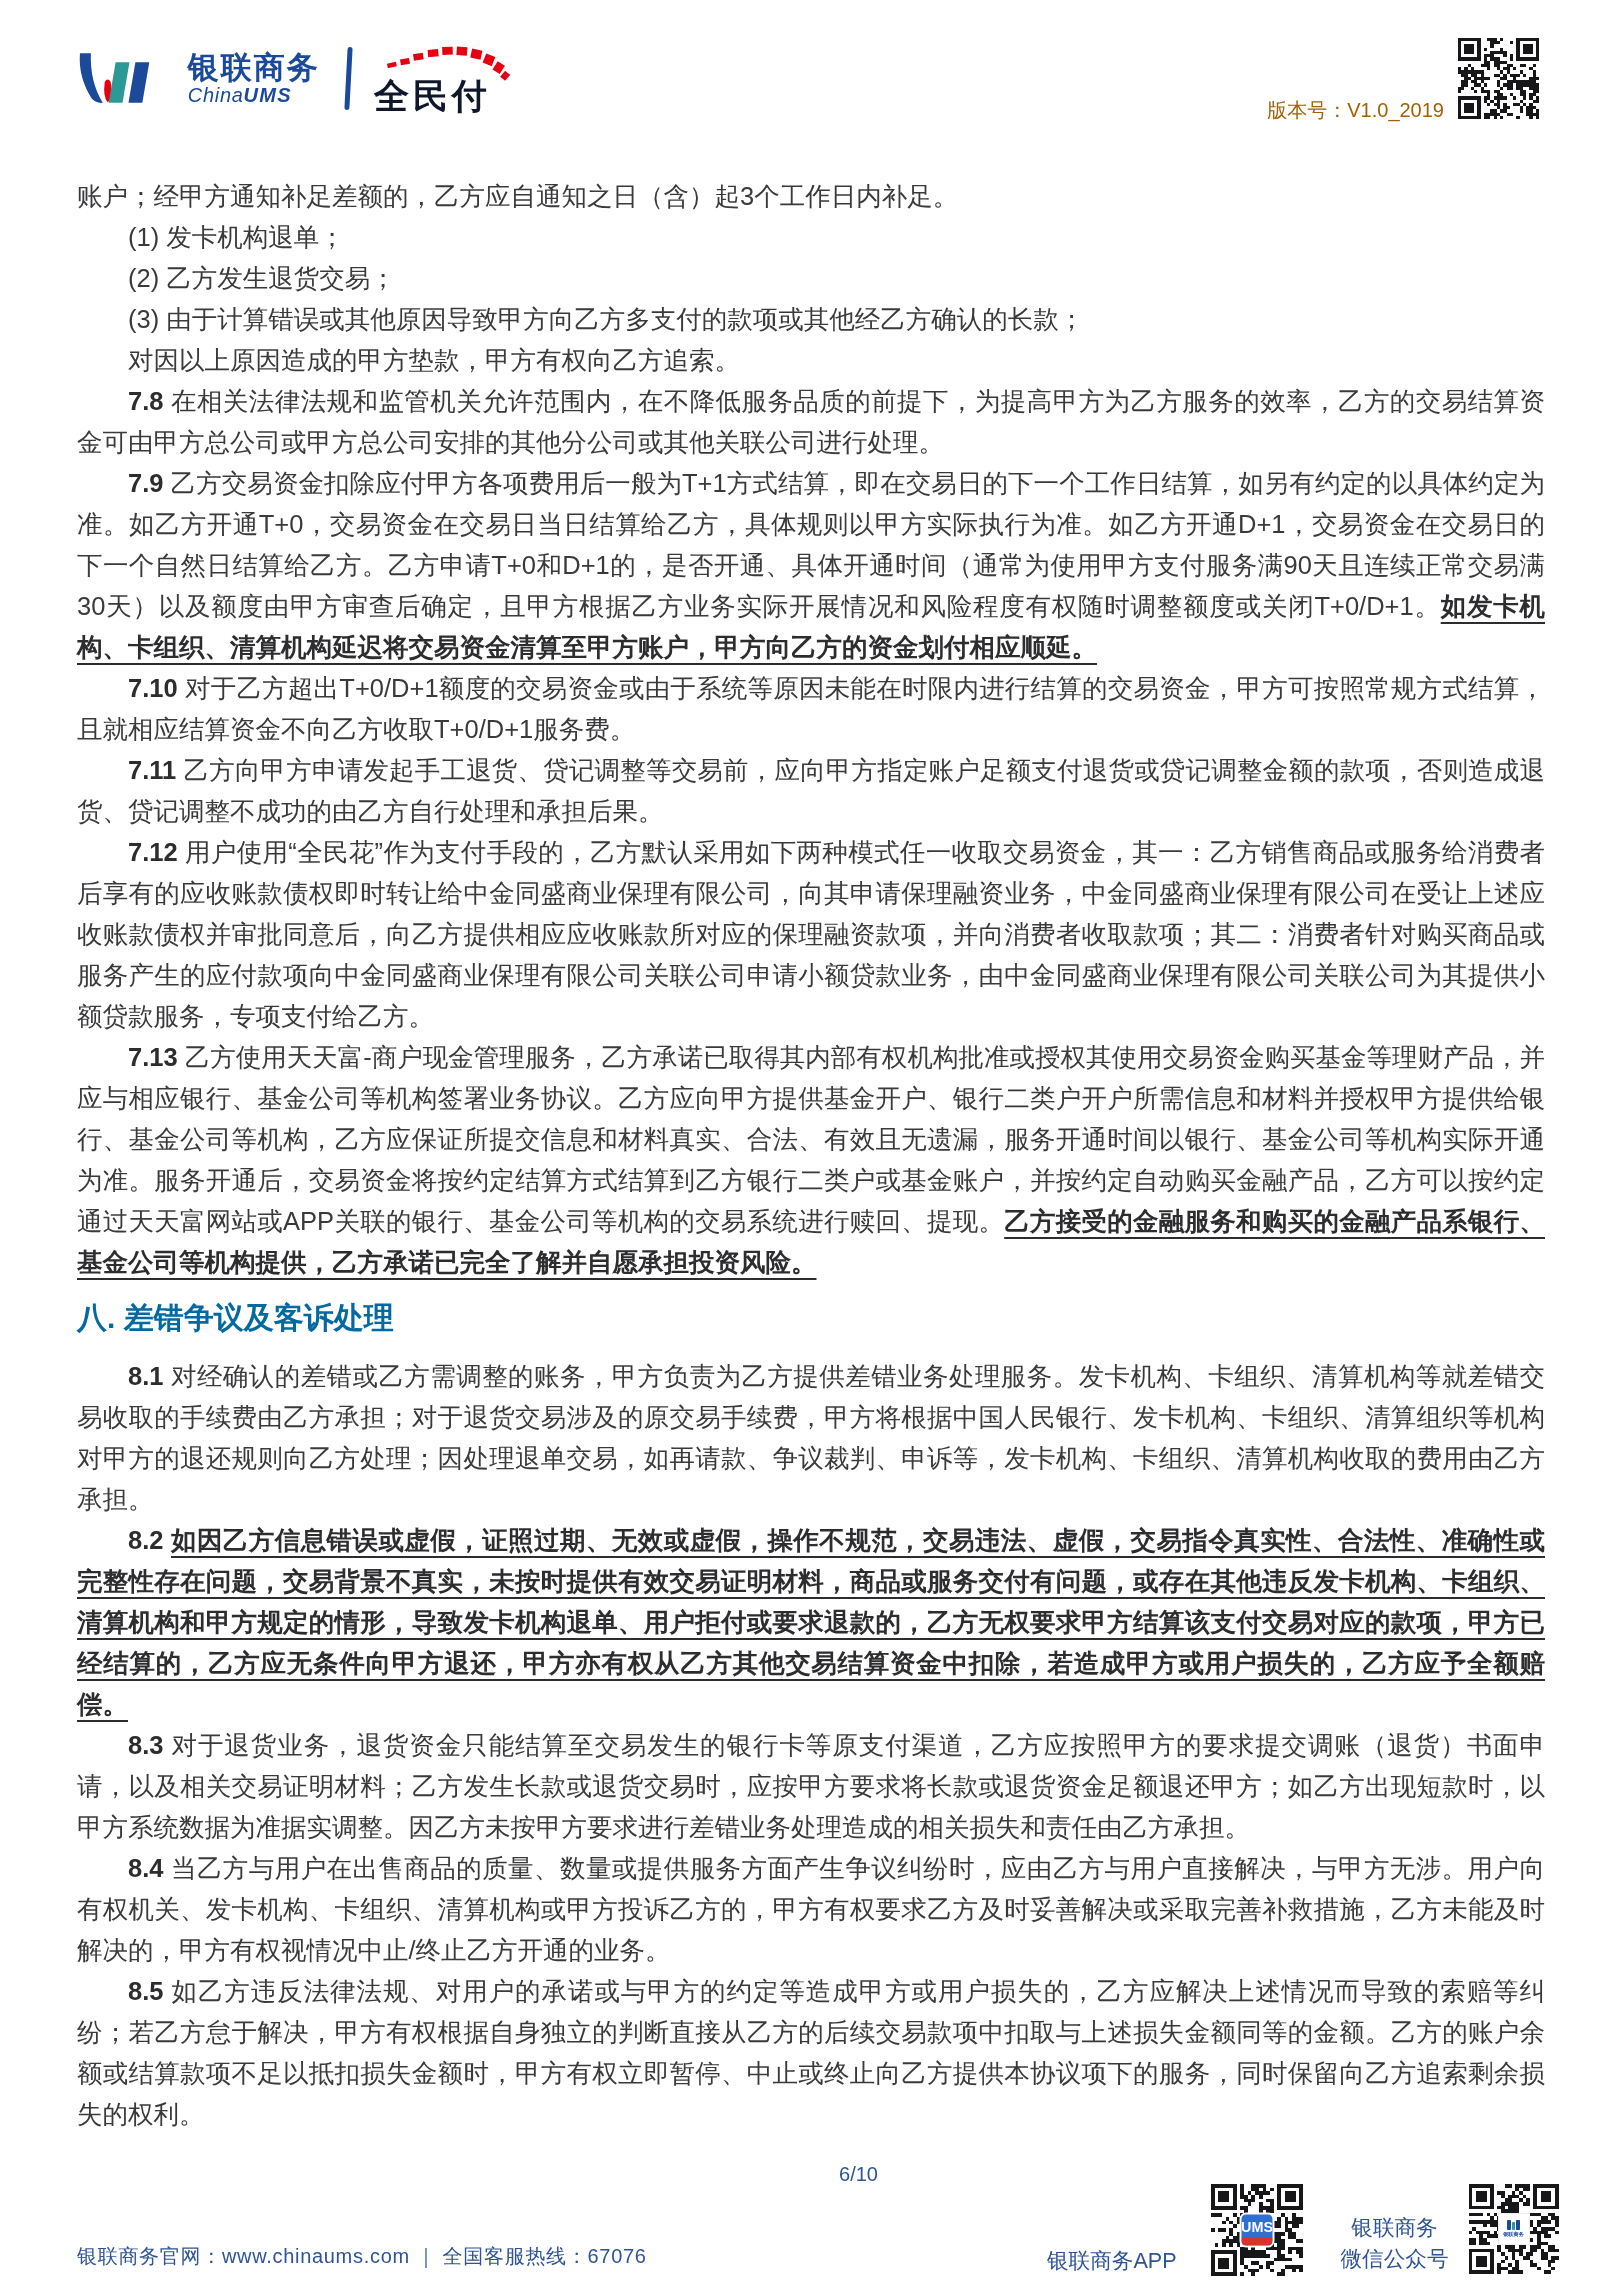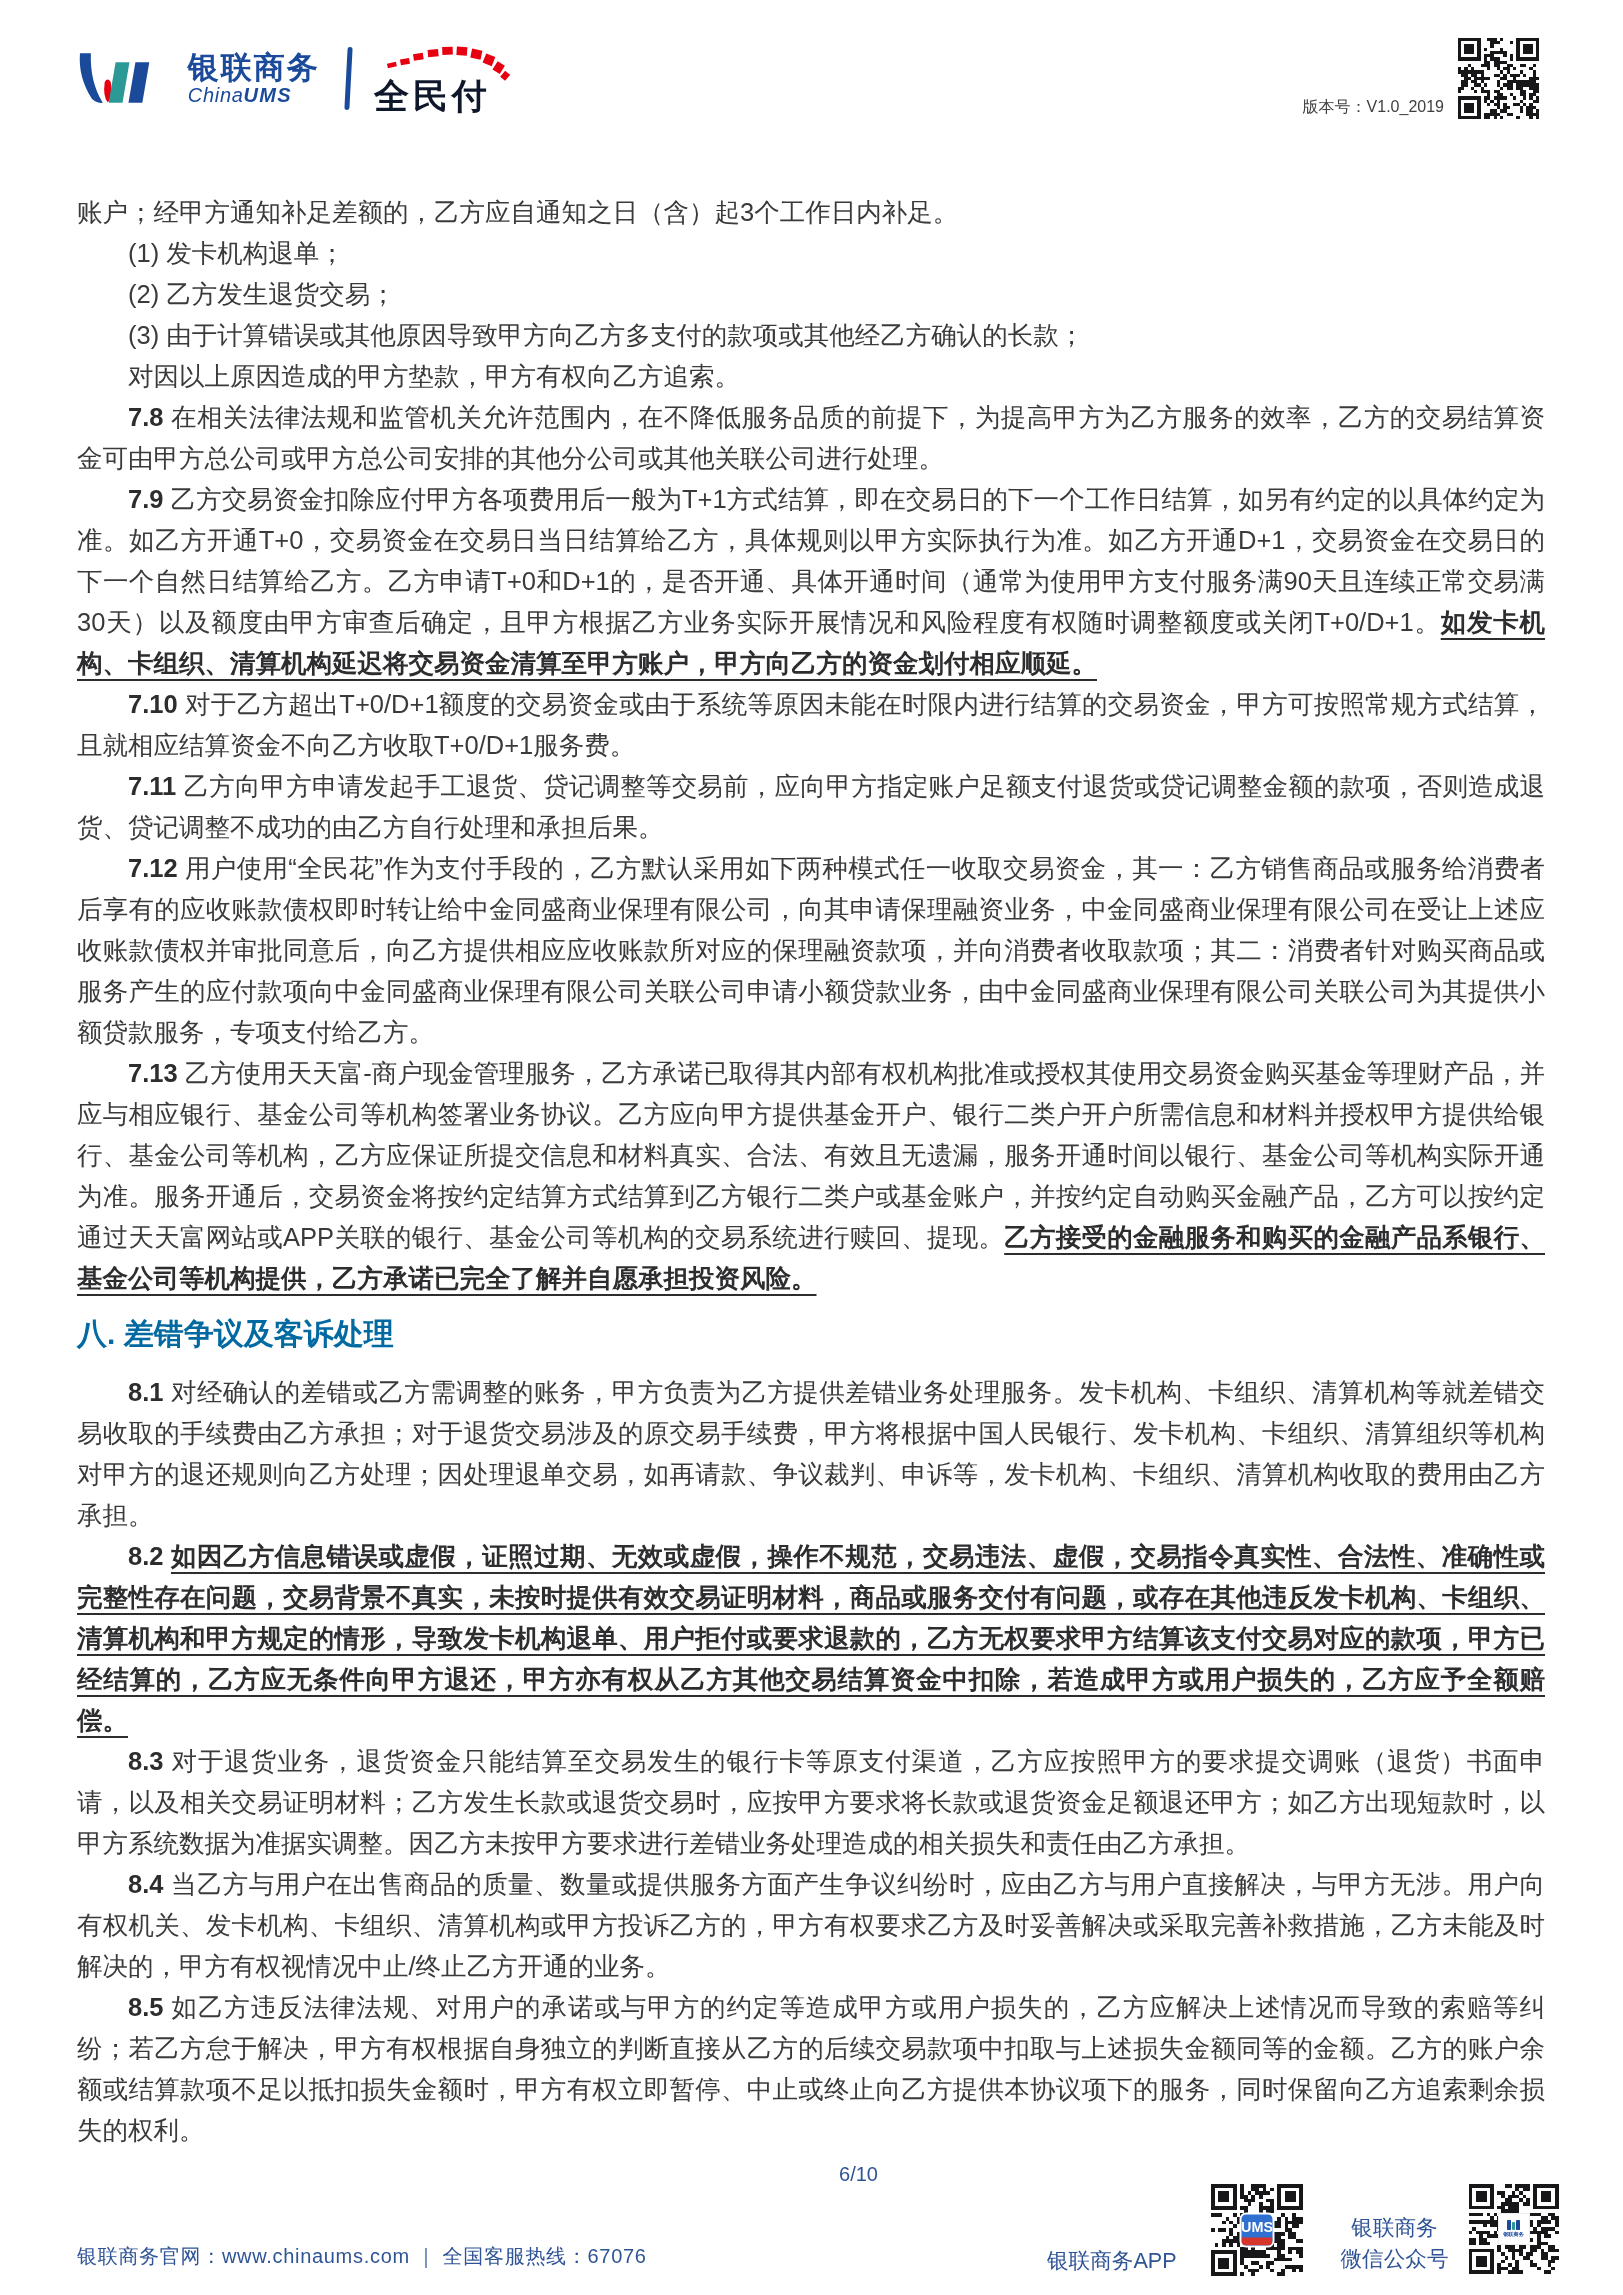--- a/index.html
+++ b/index.html
@@ -12,27 +12,27 @@
   .logo-mark{width:99px;height:55px;display:block;}
   .brand{margin-left:11.8px;display:flex;flex-direction:column;justify-content:center;}
   .brand-cn{font-size:31px;font-weight:700;color:#1b4a9b;letter-spacing:2px;line-height:33px;}
   .brand-en{font-size:20px;color:#1b4a9b;line-height:22px;letter-spacing:0.7px;}
   .brand-en .china{font-style:italic;font-weight:400;}
   .brand-en .ums{font-style:italic;font-weight:700;letter-spacing:1.3px;}
   .logo-divider{width:4.6px;height:63px;background:#1b4a9b;border-radius:2.6px;margin:0 23.6px 0 26px;transform:rotate(3deg);}
   .product{display:flex;flex-direction:column;align-items:flex-start;}
   .checker{width:131px;height:38px;display:block;margin-left:7.9px;}
   .product-name{font-size:35px;font-weight:700;color:#0f172a;letter-spacing:3.9px;line-height:37px;margin-top:-3.9px;}
-  .version{position:absolute;top:97px;right:179px;font-size:16px;color:#404040;}
+  .version{position:absolute;top:97px;right:179px;font-size:20px;color:#a16207;}
   .qr{position:absolute;background:#fff;}
   .qr svg{width:100%;height:100%;display:block;}
   .qr-header{right:84px;top:38px;width:81px;height:81px;}
   
   .doc{
-    position:absolute;left:77px;top:192px;width:1468px;
+    position:absolute;left:77px;top:176px;width:1468px;
     font-size:25.5px;line-height:41px;color:#3a3a3c;text-align:justify;
   }
   .para{margin:0;}
   .indent{text-indent:2em;}
   .b{font-weight:700;color:#2d2d30;}
   .u{text-decoration:underline;text-decoration-thickness:2px;text-underline-offset:6.5px;}
   .heading{font-size:30px;font-weight:700;color:#0369a1;line-height:46px;margin:11.8px 0 15.7px 0;text-align:left;}
   
   .page-num{position:absolute;top:2163px;left:0;width:100%;text-align:center;font-size:20px;color:#2f5496;padding-left:47px;}
   .footer-left{position:absolute;left:77px;top:2243px;font-size:20px;color:#2f5496;letter-spacing:0.7px;}

